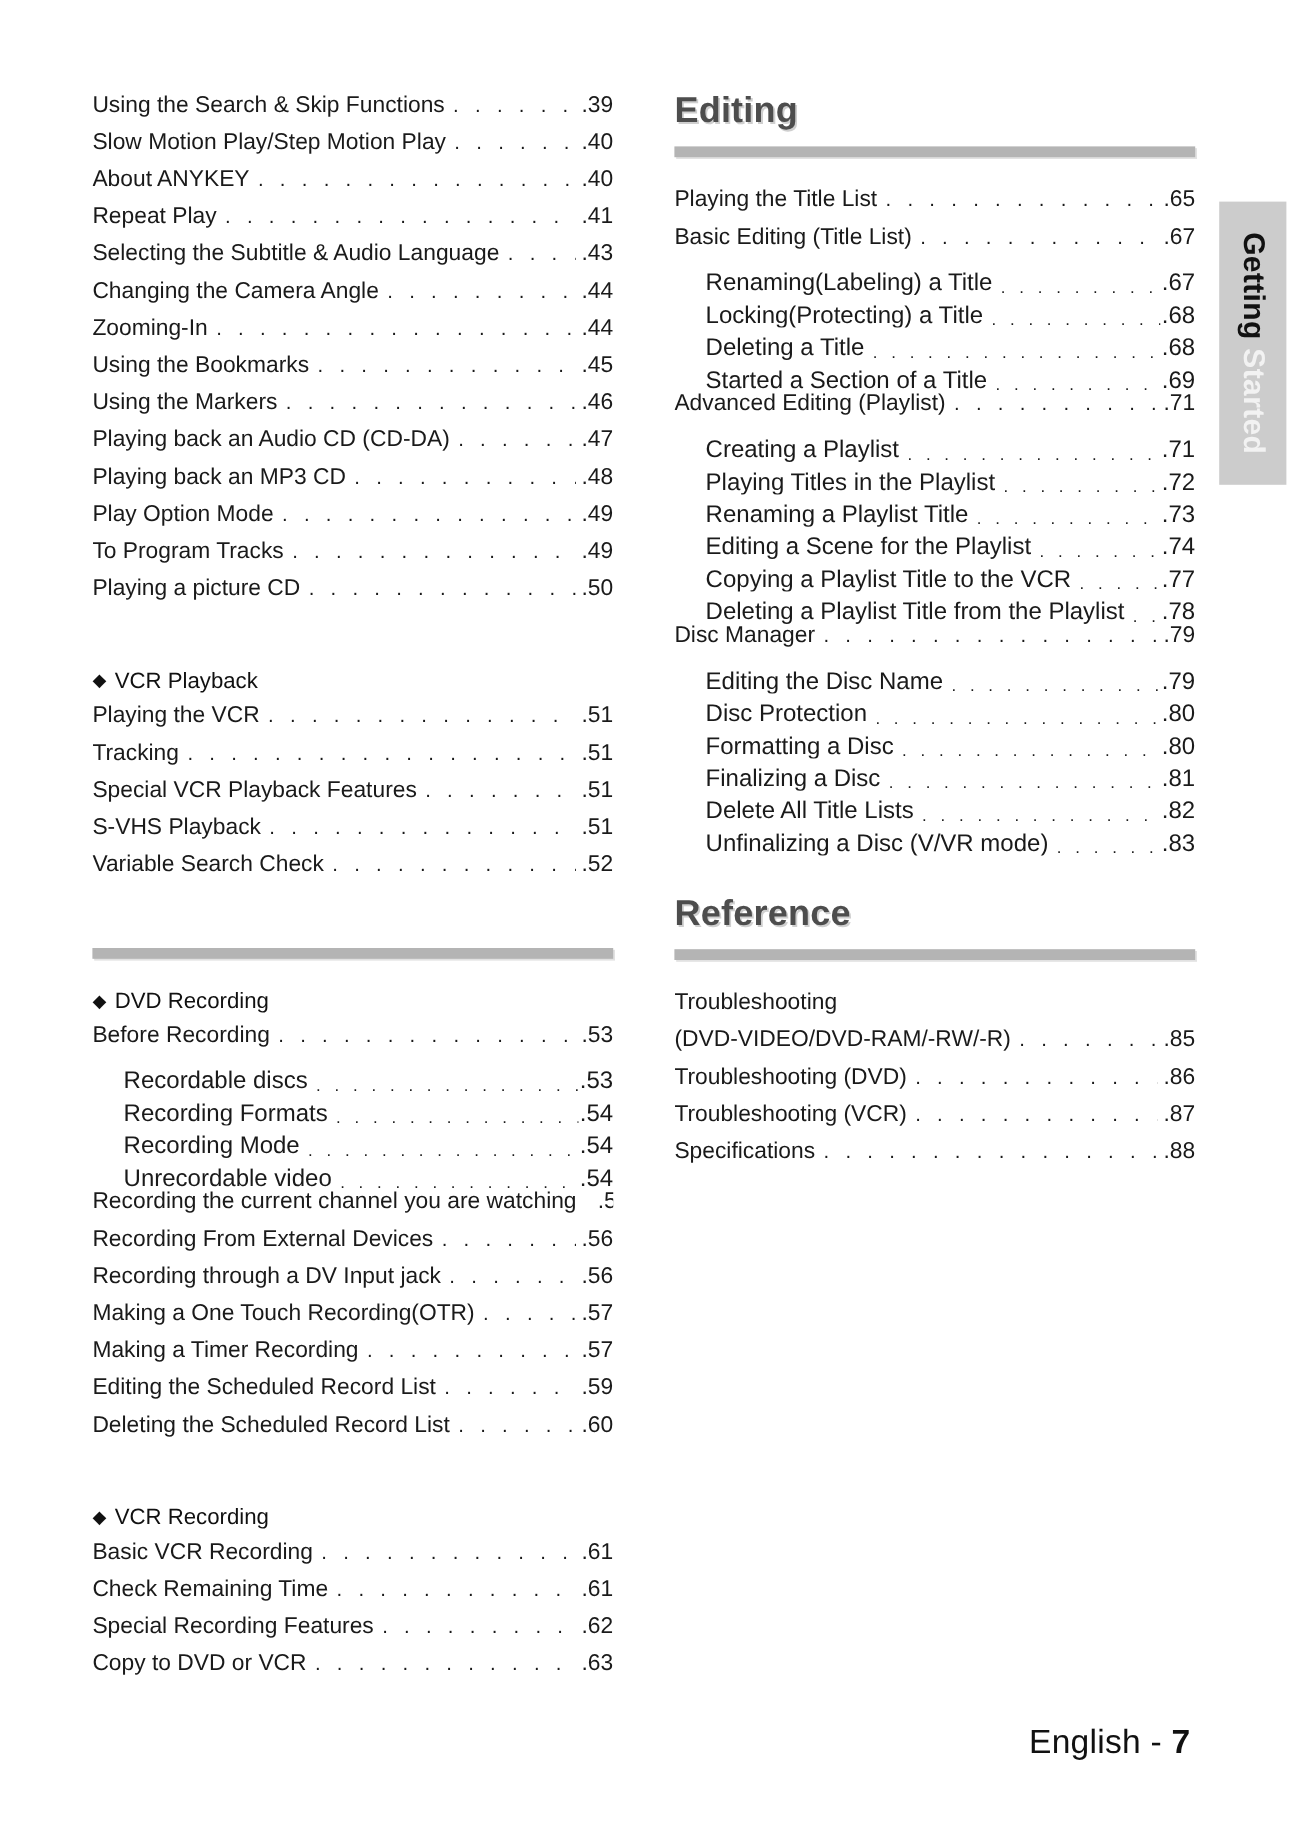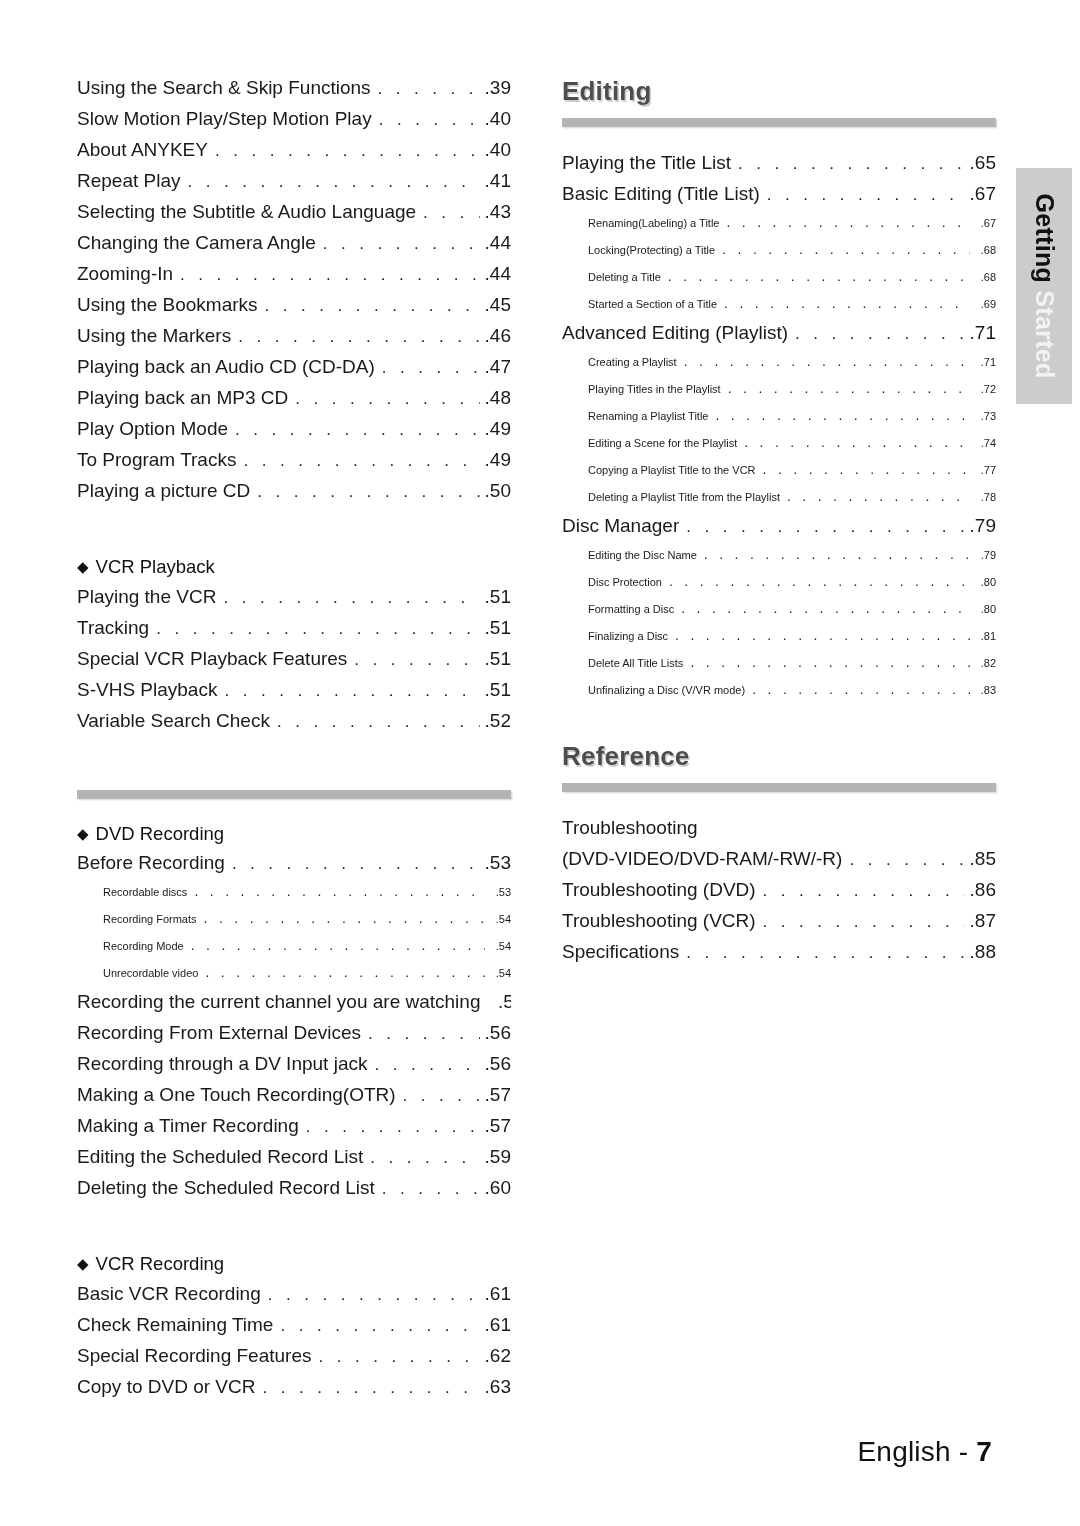--- a/index.html
+++ b/index.html
@@ -54,21 +54,21 @@
   .column {
     position: absolute;
     top: 78px;
     width: 440px;
   }
   #col-left  { left: 77px; }
   #col-right { left: 562px; }
 
   
   .section-head {
-    font-size: 26px;
+    font-size: 30px;
     font-weight: bold;
     color: #4d4d4d;
     text-shadow: 1.5px 1.5px 0 #cfcfcf;
     letter-spacing: 0.2px;
     line-height: 1;
     margin: 0;
     padding: 0;
   }
   .section-rule {
     height: 9px;
@@ -127,24 +127,25 @@
   
   .lvl1 {
     font-size: 19px;
     height: 31px;
   }
   .lvl1 .leader { font-size: 17px; letter-spacing: 4.4px; }
   .lvl1 .pg { min-width: 30px; }
 
   
   .lvl2 {
-    font-size: 11px;
+    font-size: 20px;
     height: 27px;
     padding-left: 26px;
     width: 408px;
+    align-items: flex-end;
   }
   .lvl2 .leader { font-size: 14px; letter-spacing: 3.8px; }
   .lvl2 .pg { min-width: 25px; }
 
   
   .noleader .leader { letter-spacing: 0; }
   .noleader .leader::after { content: ""; }
 
   
   .toc-wrapline {

